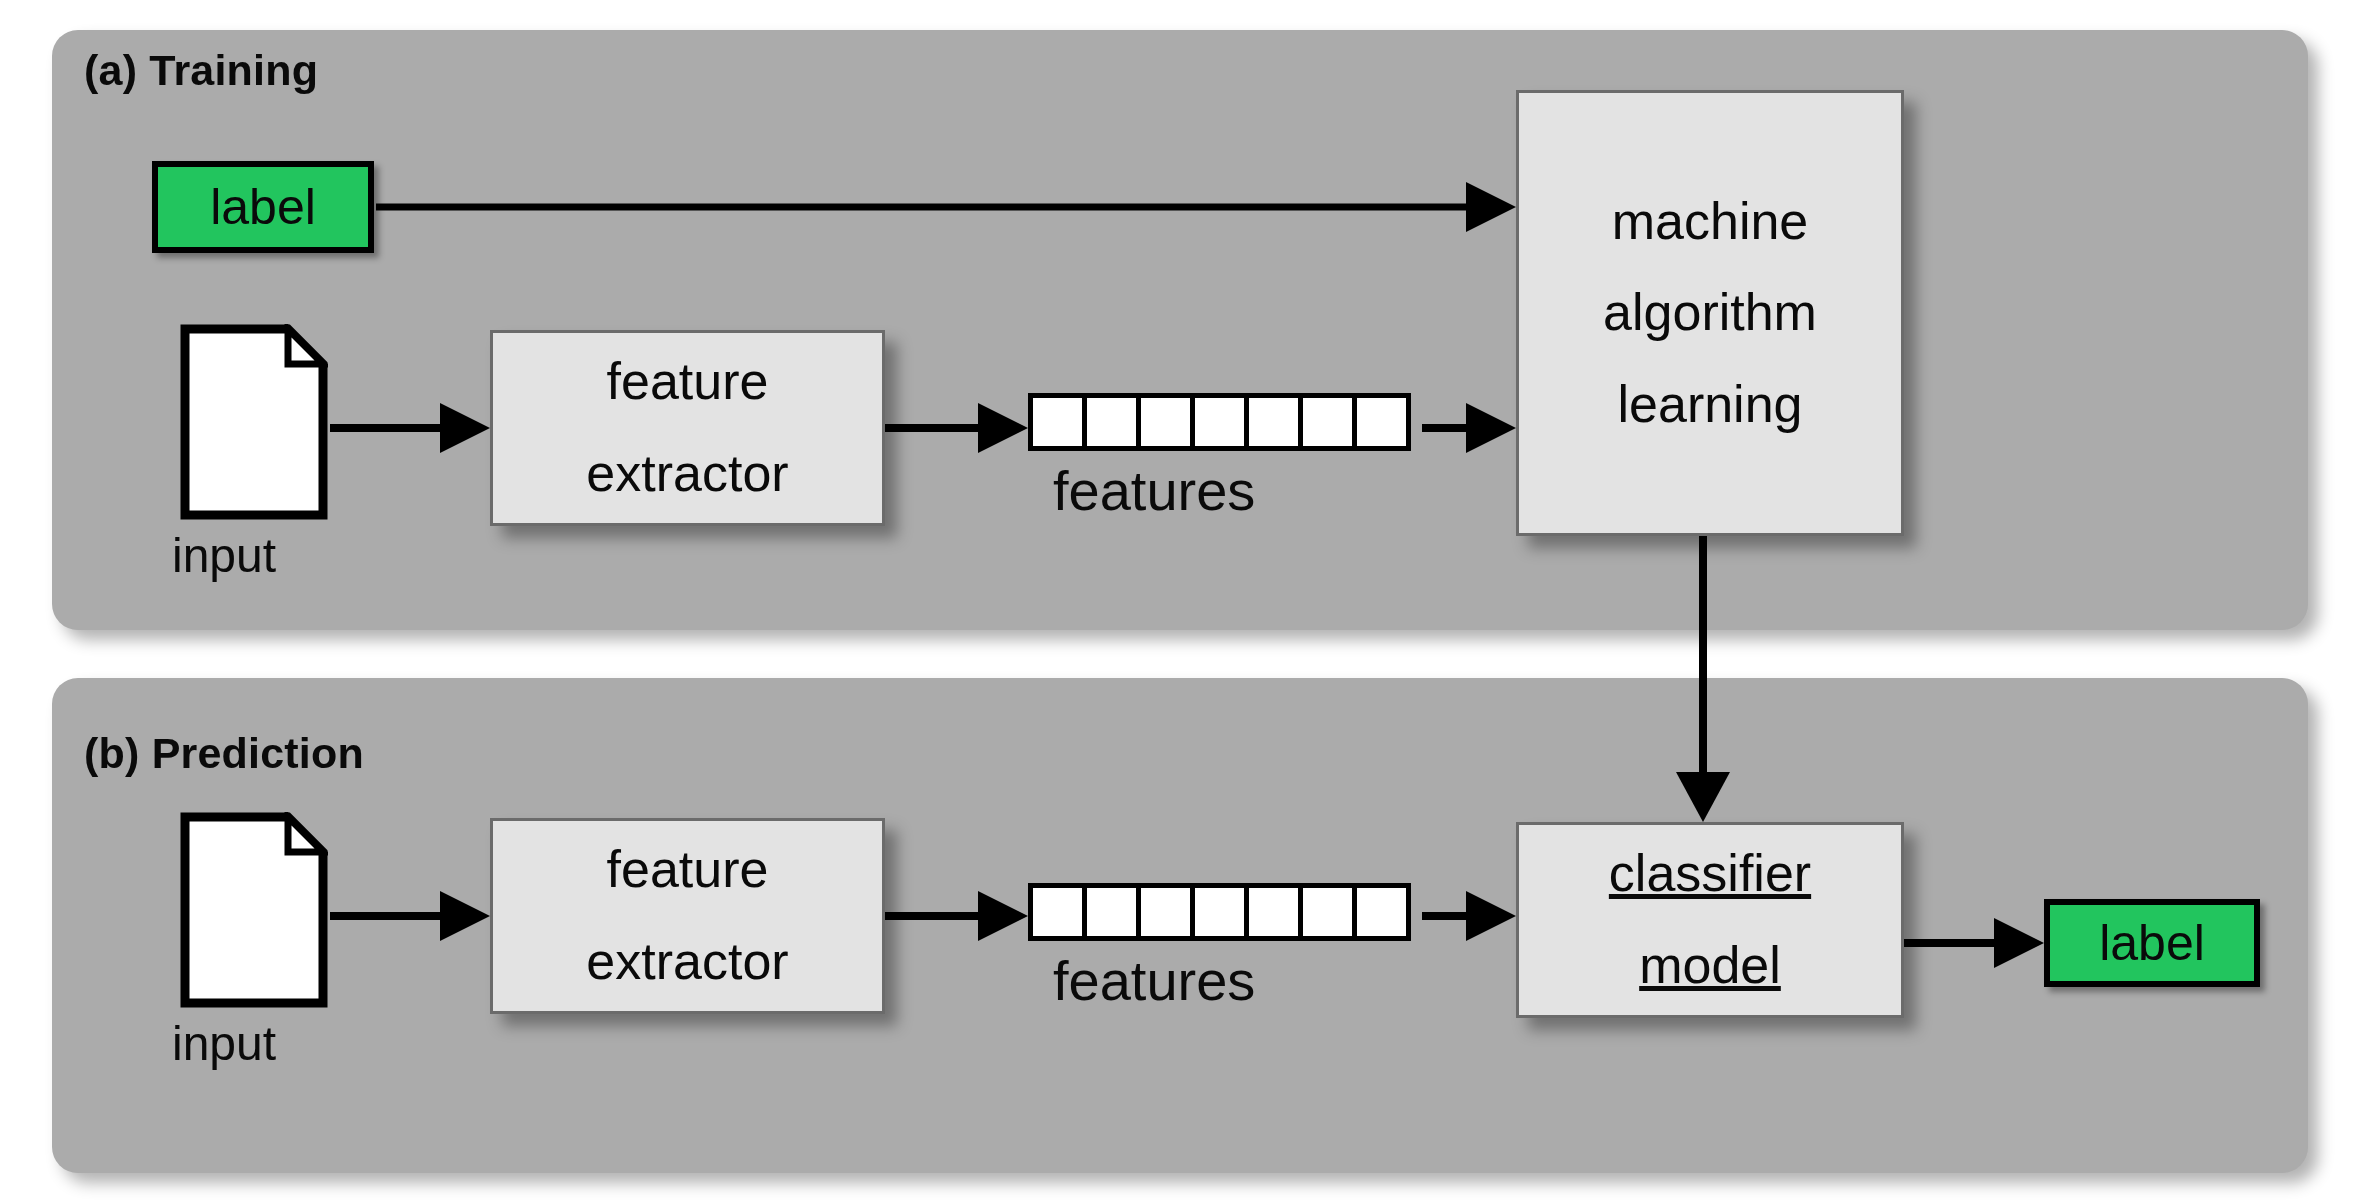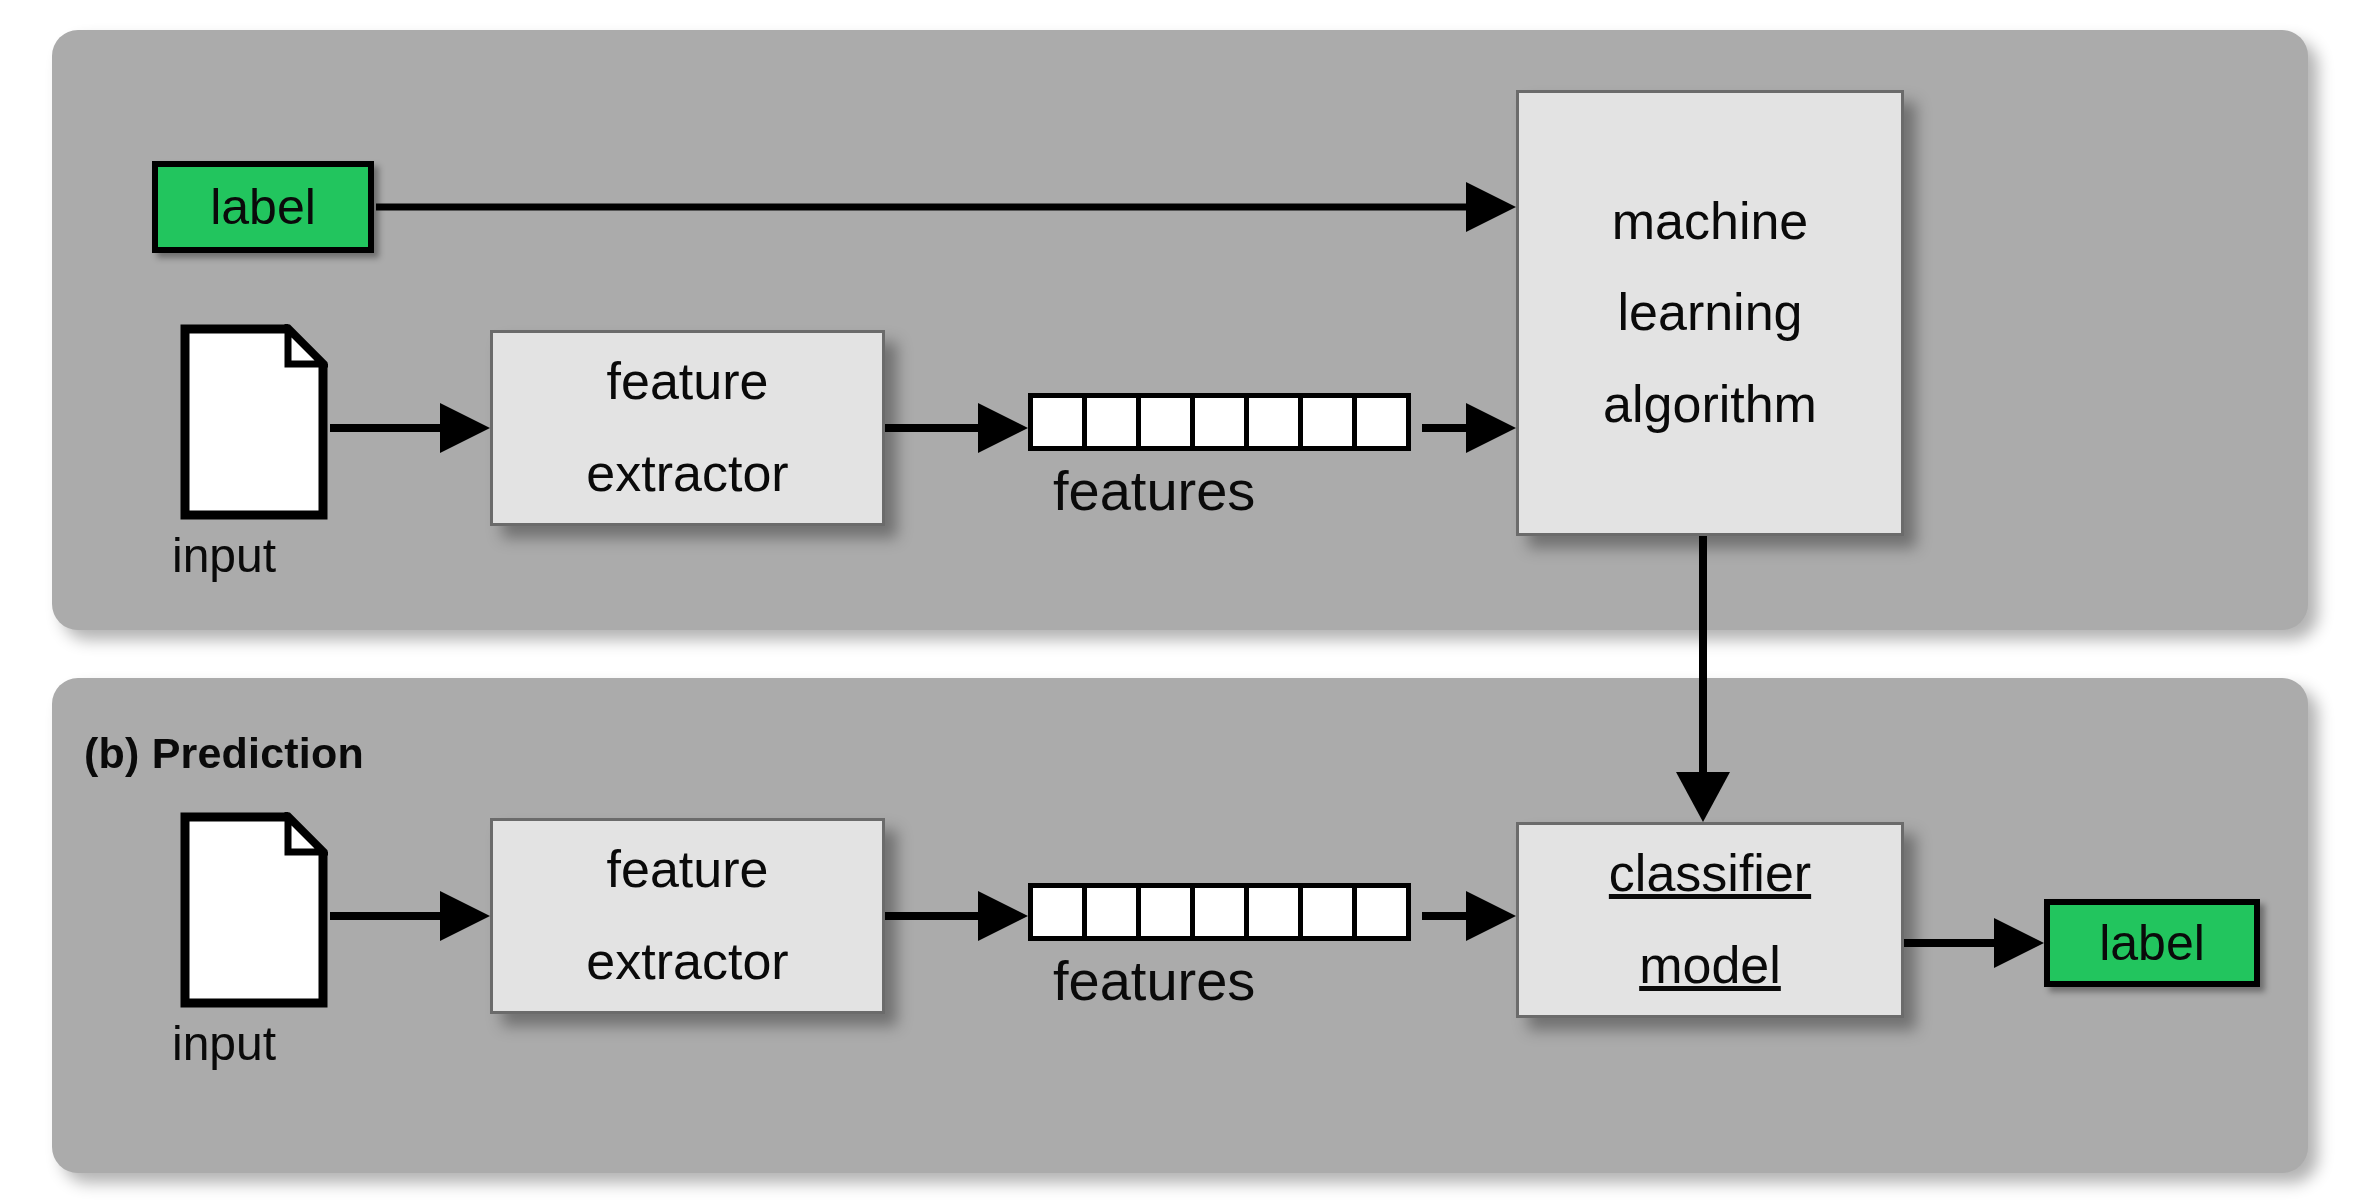--- a/index.html
+++ b/index.html
@@ -128,20 +128,21 @@
     width: 2354px; height: 1200px;
     pointer-events: none;
   }
 </style>
 </head>
 <body>
 
 <div id="canvas">
 
   <div class="panel" id="panel-training"></div>
+  <div class="panel-title" id="title-training">(a) Training</div>
 
   <div class="label-box" id="label-train">label</div>
 
   <div class="doc-icon" id="doc-train">
     <svg width="148" height="196" viewBox="0 0 148 196" xmlns="http://www.w3.org/2000/svg">
       <path d="M5 5 H108 L143 40 V191 H5 Z" fill="#ffffff" stroke="#000000" stroke-width="9" stroke-linejoin="miter"></path>
       <path d="M108 5 V40 H143 Z" fill="#ffffff" stroke="#000000" stroke-width="7" stroke-linejoin="miter"></path>
     </svg>
   </div>
   <div class="doc-caption" id="cap-input-train">input</div>
@@ -157,22 +158,22 @@
     <div class="cell"></div>
     <div class="cell"></div>
     <div class="cell"></div>
     <div class="cell"></div>
     <div class="cell"></div>
   </div>
   <div class="features-caption" id="fcap-train">features</div>
 
   <div class="proc-box" id="ml-box">
     <span>machine</span>
+    <span>algorithm</span>
     <span>learning</span>
-    <span>algorithm</span>
   </div>
 
   <div class="panel" id="panel-prediction"></div>
   <div class="panel-title" id="title-prediction">(b) Prediction</div>
 
   <div class="doc-icon" id="doc-pred">
     <svg width="148" height="196" viewBox="0 0 148 196" xmlns="http://www.w3.org/2000/svg">
       <path d="M5 5 H108 L143 40 V191 H5 Z" fill="#ffffff" stroke="#000000" stroke-width="9" stroke-linejoin="miter"></path>
       <path d="M108 5 V40 H143 Z" fill="#ffffff" stroke="#000000" stroke-width="7" stroke-linejoin="miter"></path>
     </svg>

